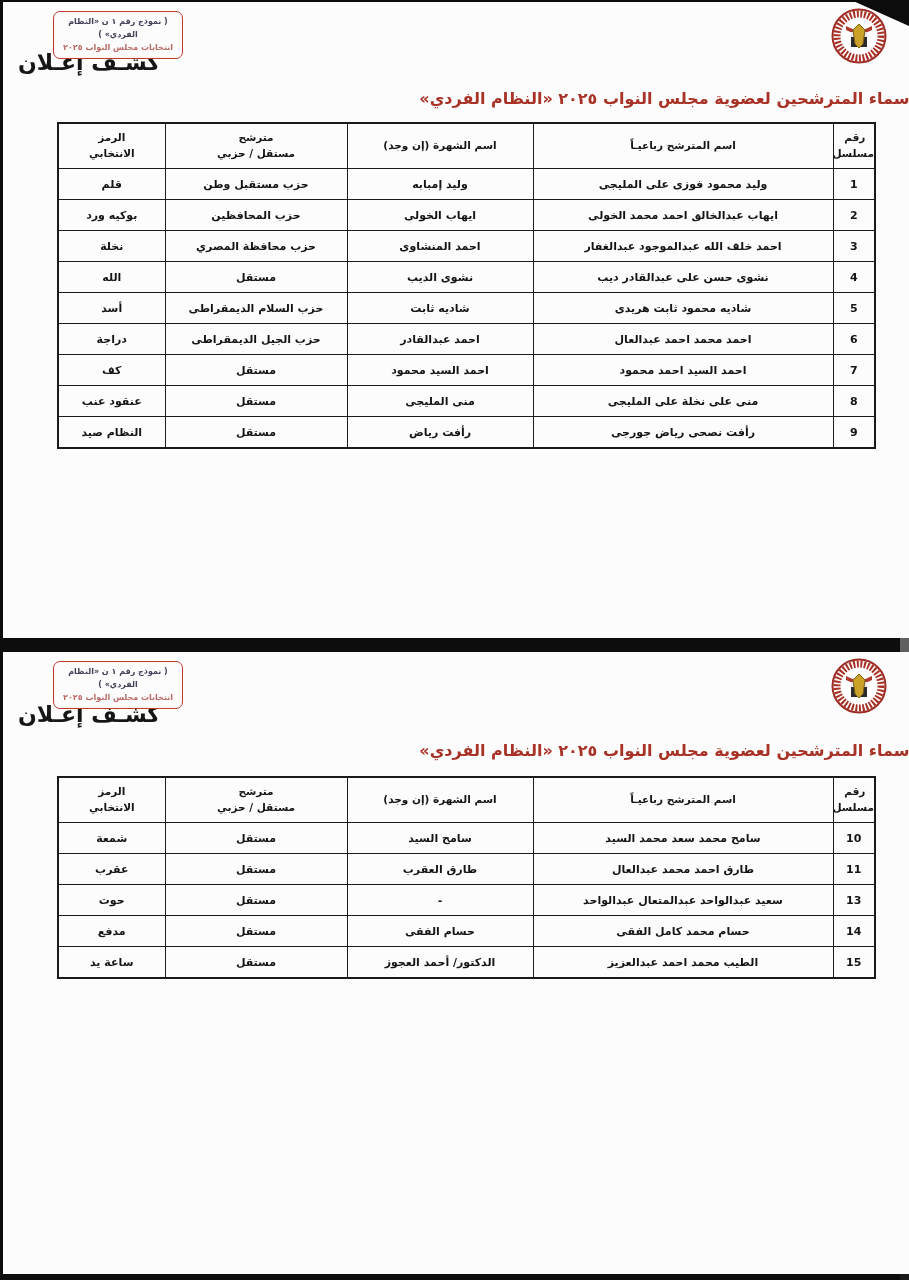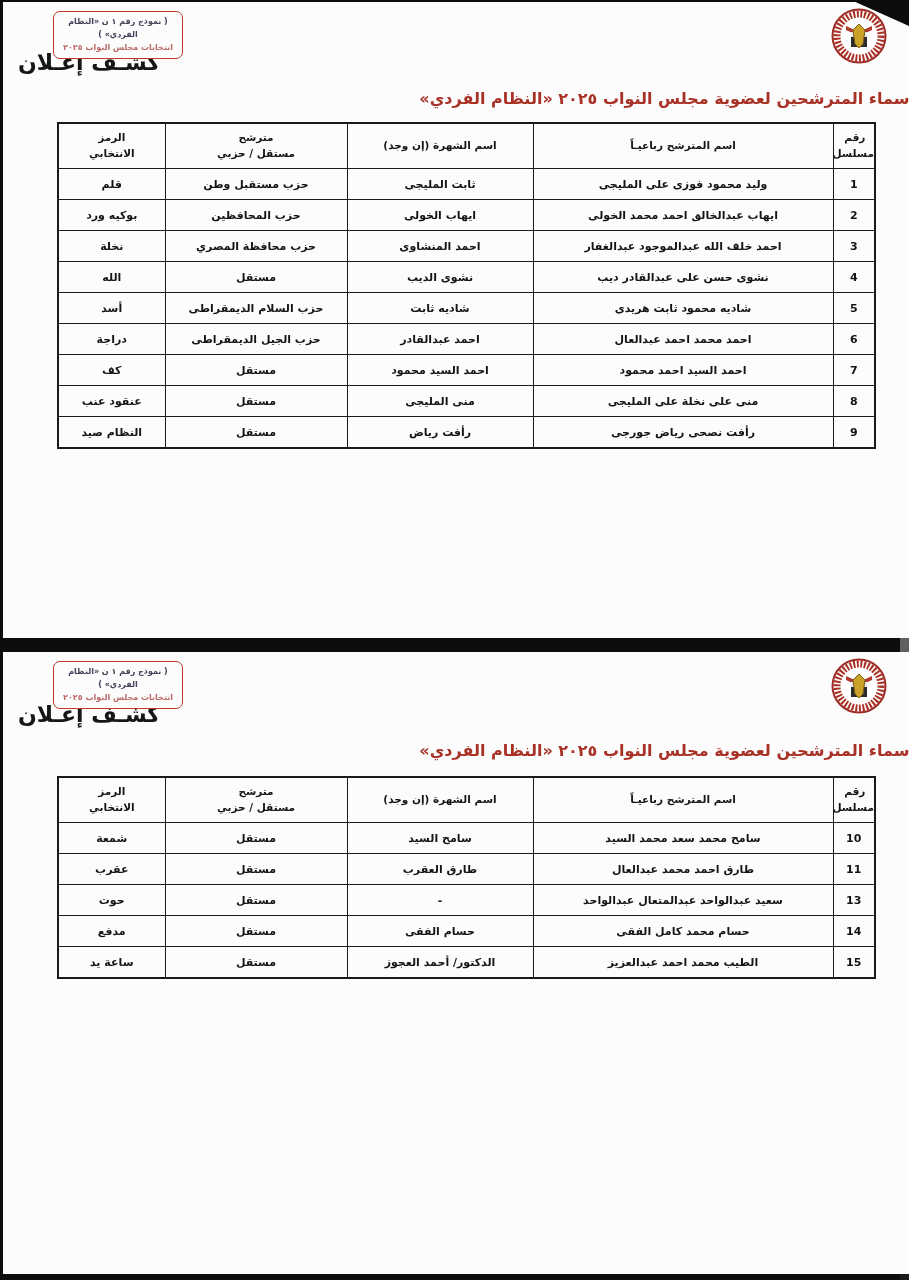--- a/index.html
+++ b/index.html
@@ -87,21 +87,21 @@
           <th>مترشح
 مستقل / حزبي</th>
           <th>الرمز
 الانتخابي</th>
         </tr>
       </thead>
       <tbody>
   <tr>
     <td>1</td>
     <td>وليد محمود فوزى على المليجى</td>
-    <td>ثابت المليجى</td>
+    <td>وليد إمبابه</td>
     <td>حزب مستقبل وطن</td>
     <td>قلم</td>
   </tr>
 
   <tr>
     <td>2</td>
     <td>ايهاب عبدالخالق احمد محمد الخولى</td>
     <td>ايهاب الخولى</td>
     <td>حزب المحافظين</td>
     <td>بوكيه ورد</td>

